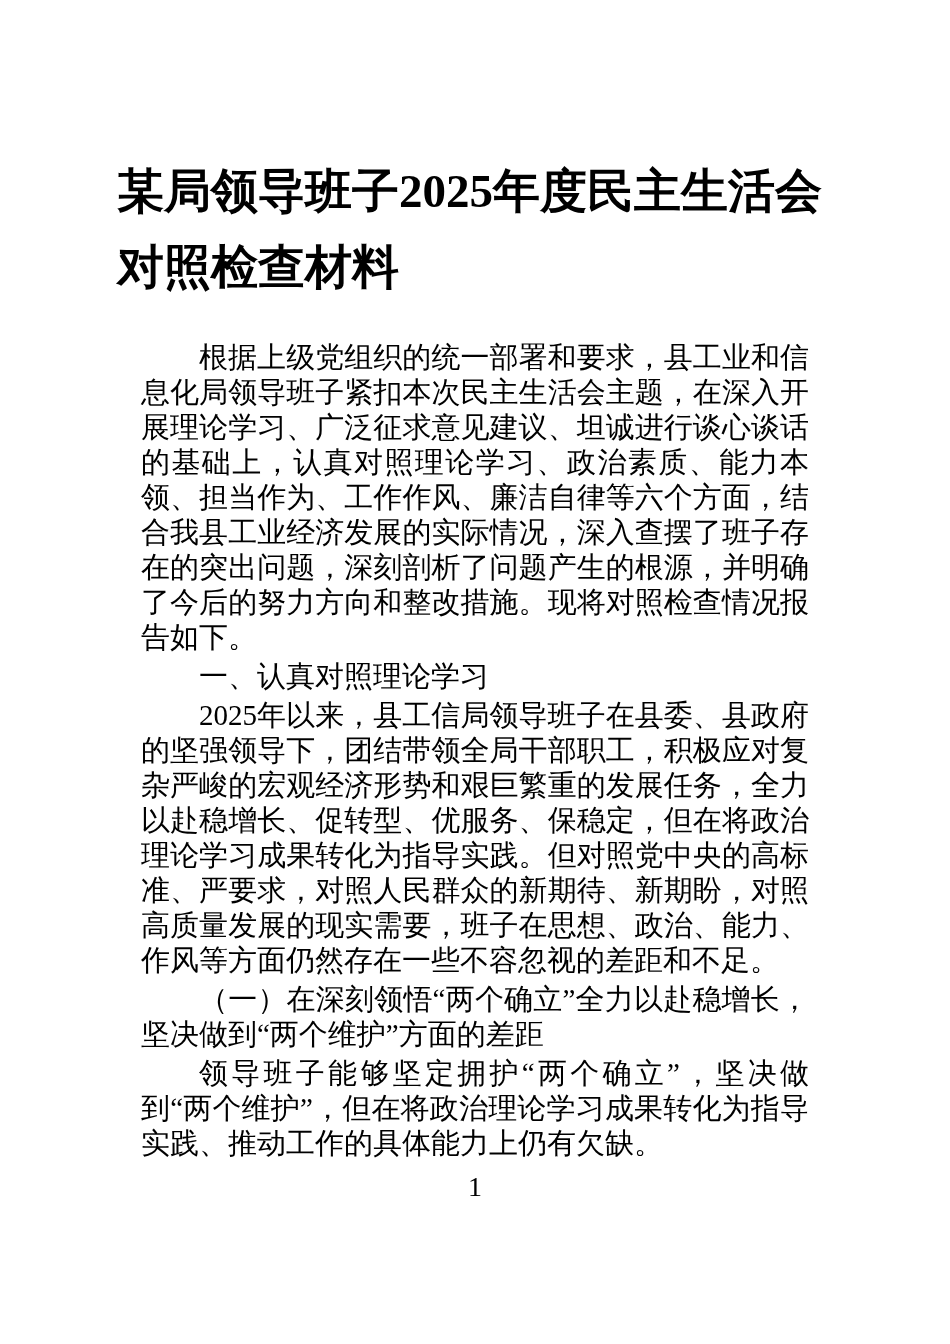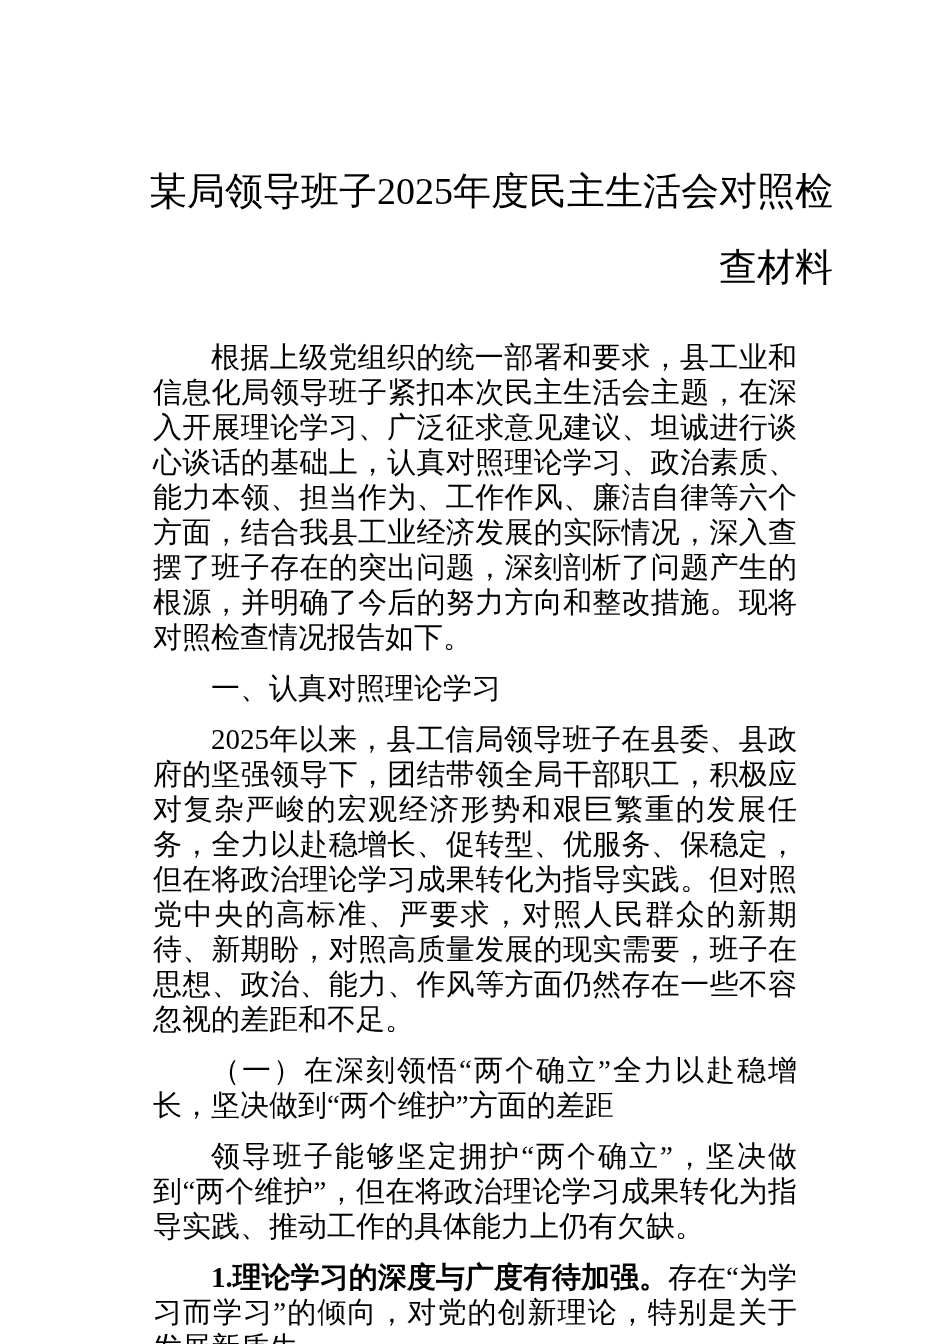--- a/index.html
+++ b/index.html
@@ -16,34 +16,34 @@
   }
   .page {
     box-sizing: border-box;
     width: 950px;
     height: 1344px;
     padding: 153px 137px 0 137px;
     overflow: hidden;
   }
   .doc-title {
     margin: 0 -20px;
-    font-size: 38px;
-    font-weight: normal;
+    font-size: 47px;
+    font-weight: bold;
     line-height: 76px;
-    text-align: right;
+    text-align: left;
     letter-spacing: 0;
   }
   .doc-body {
     margin-top: 35px;
     font-size: 29px;
     line-height: 35px;
     text-align: justify;
   }
   .para {
-    margin: 16px;
+    margin: 4px;
     text-indent: 2em;
     word-break: break-all;
   }
   .para .lead {
     font-weight: bold;
   }
   .page-number {
     margin-top: 8px;
     font-size: 28px;
     line-height: 35px;
@@ -62,19 +62,18 @@
     <p class="para">根据上级党组织的统一部署和要求，县工业和信息化局领导班子紧扣本次民主生活会主题，在深入开展理论学习、广泛征求意见建议、坦诚进行谈心谈话的基础上，认真对照理论学习、政治素质、能力本领、担当作为、工作作风、廉洁自律等六个方面，结合我县工业经济发展的实际情况，深入查摆了班子存在的突出问题，深刻剖析了问题产生的根源，并明确了今后的努力方向和整改措施。现将对照检查情况报告如下。</p>
 
     <p class="para">一、认真对照理论学习</p>
 
     <p class="para">2025年以来，县工信局领导班子在县委、县政府的坚强领导下，团结带领全局干部职工，积极应对复杂严峻的宏观经济形势和艰巨繁重的发展任务，全力以赴稳增长、促转型、优服务、保稳定，但在将政治理论学习成果转化为指导实践。但对照党中央的高标准、严要求，对照人民群众的新期待、新期盼，对照高质量发展的现实需要，班子在思想、政治、能力、作风等方面仍然存在一些不容忽视的差距和不足。</p>
 
     <p class="para">（一）在深刻领悟“两个确立”全力以赴稳增长，坚决做到“两个维护”方面的差距</p>
 
     <p class="para">领导班子能够坚定拥护“两个确立”，坚决做到“两个维护”，但在将政治理论学习成果转化为指导实践、推动工作的具体能力上仍有欠缺。</p>
 
-    <p class="para"><b class="lead">1.理论学习的深度与广度有待加强。</b><span>存在“为学习而学习”的倾向，对党的创新理论，特别是关于发展新质生</span></p>
 
   </div>
 
   <div class="page-number">1</div>
 
 </div>
 
 </body></html>

